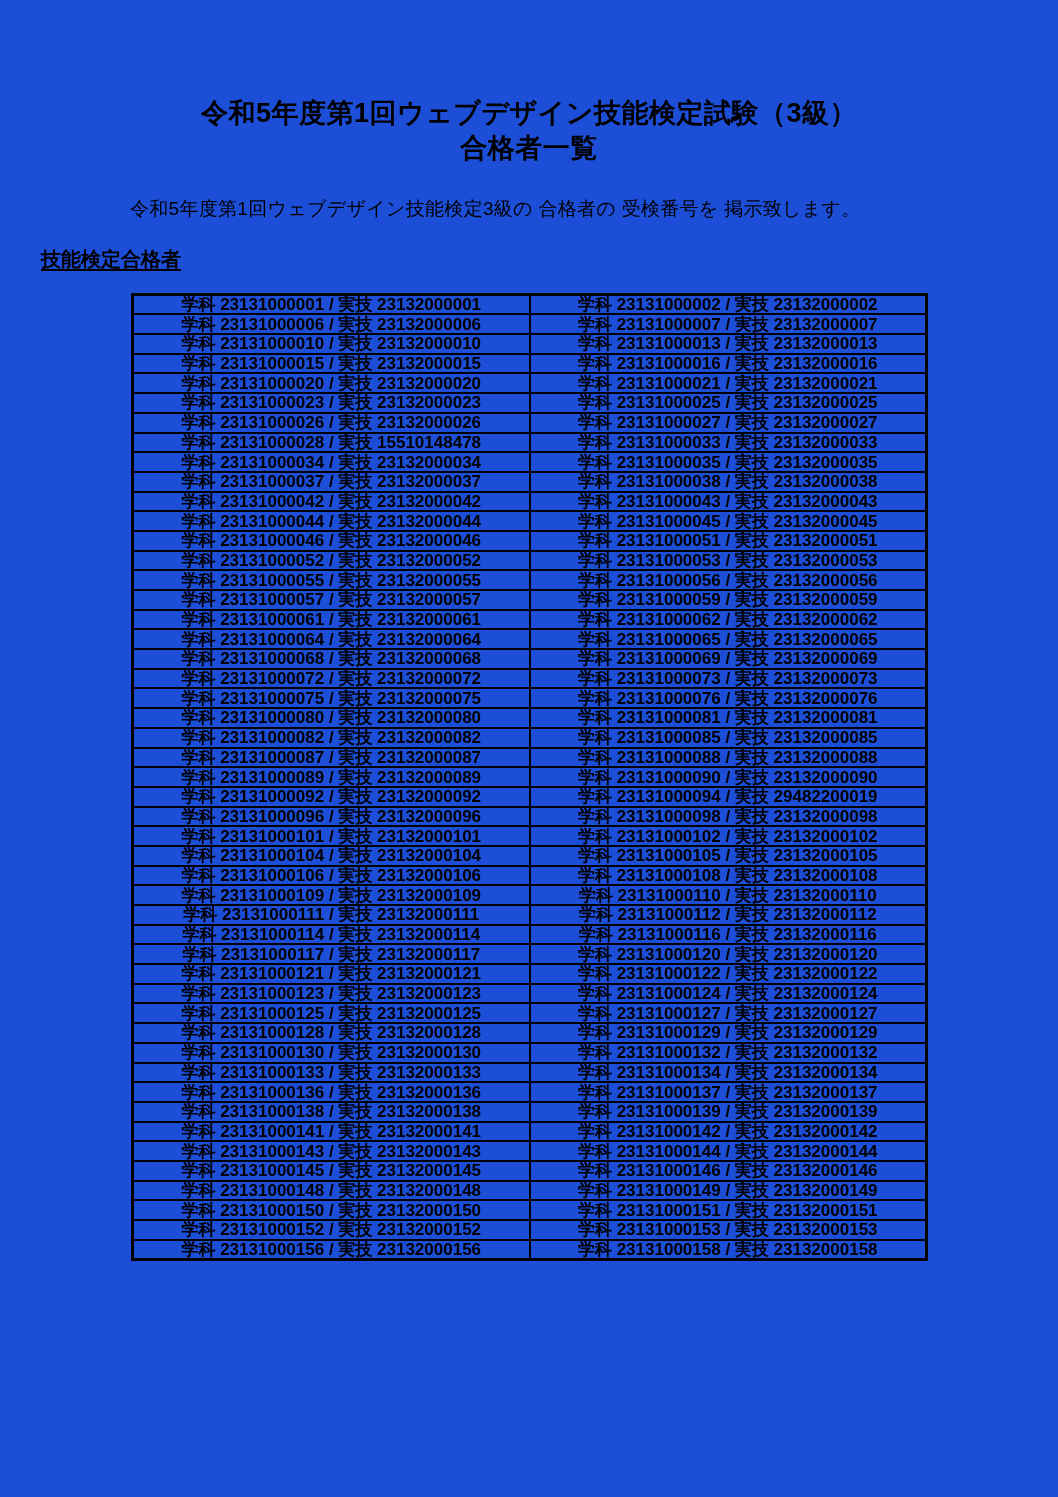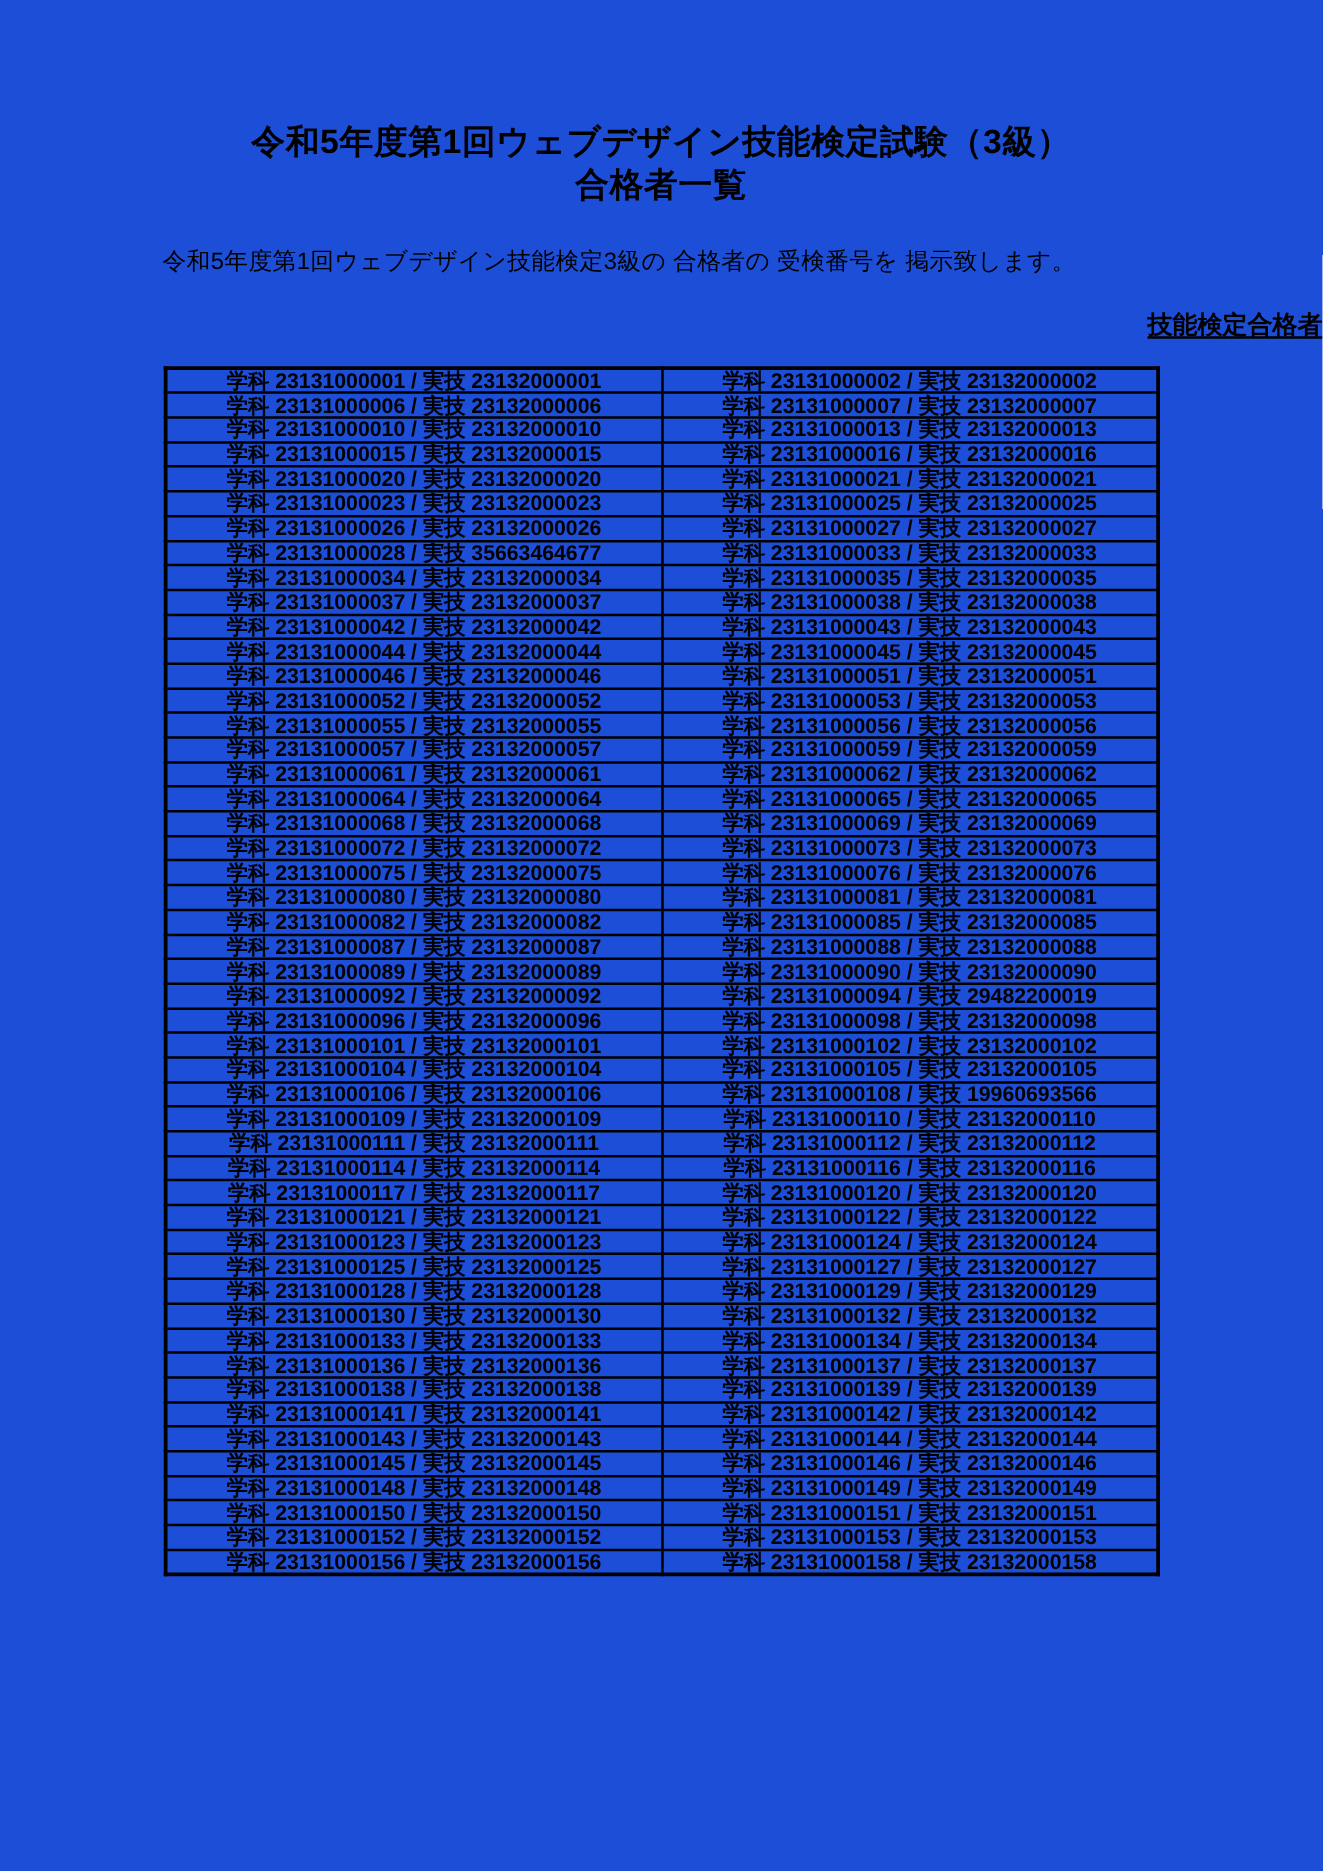--- a/index.html
+++ b/index.html
@@ -30,25 +30,26 @@
     letter-spacing: 0.5px;
   }
   .doc-subtitle {
     margin: 30px 0 0 130px;
     font-size: 19px;
     font-weight: normal;
     letter-spacing: 0.3px;
   }
   .section-heading {
     margin: 24px 0 0 0;
-    text-align: right;
+    text-align: left;
     font-size: 20px;
     font-weight: bold;
     text-decoration: underline;
     text-underline-offset: 3px;
+    padding-left: 41px;
   }
   table.results {
     border-collapse: collapse;
     table-layout: fixed;
     width: 797px;
     margin: 20px 0 16px 131px;
     border: 3px solid #000000;
   }
   table.results td {
     width: 50%;
@@ -101,21 +102,21 @@
         </tr>
         <tr>
           <td>学科 23131000023 / 実技 23132000023</td>
           <td>学科 23131000025 / 実技 23132000025</td>
         </tr>
         <tr>
           <td>学科 23131000026 / 実技 23132000026</td>
           <td>学科 23131000027 / 実技 23132000027</td>
         </tr>
         <tr>
-          <td>学科 23131000028 / 実技 35663464677</td>
+          <td>学科 23131000028 / 実技 15510148478</td>
           <td>学科 23131000033 / 実技 23132000033</td>
         </tr>
         <tr>
           <td>学科 23131000034 / 実技 23132000034</td>
           <td>学科 23131000035 / 実技 23132000035</td>
         </tr>
         <tr>
           <td>学科 23131000037 / 実技 23132000037</td>
           <td>学科 23131000038 / 実技 23132000038</td>
         </tr>
@@ -190,21 +191,21 @@
         <tr>
           <td>学科 23131000101 / 実技 23132000101</td>
           <td>学科 23131000102 / 実技 23132000102</td>
         </tr>
         <tr>
           <td>学科 23131000104 / 実技 23132000104</td>
           <td>学科 23131000105 / 実技 23132000105</td>
         </tr>
         <tr>
           <td>学科 23131000106 / 実技 23132000106</td>
-          <td>学科 23131000108 / 実技 19960693566</td>
+          <td>学科 23131000108 / 実技 23132000108</td>
         </tr>
         <tr>
           <td>学科 23131000109 / 実技 23132000109</td>
           <td>学科 23131000110 / 実技 23132000110</td>
         </tr>
         <tr>
           <td>学科 23131000111 / 実技 23132000111</td>
           <td>学科 23131000112 / 実技 23132000112</td>
         </tr>
         <tr>

